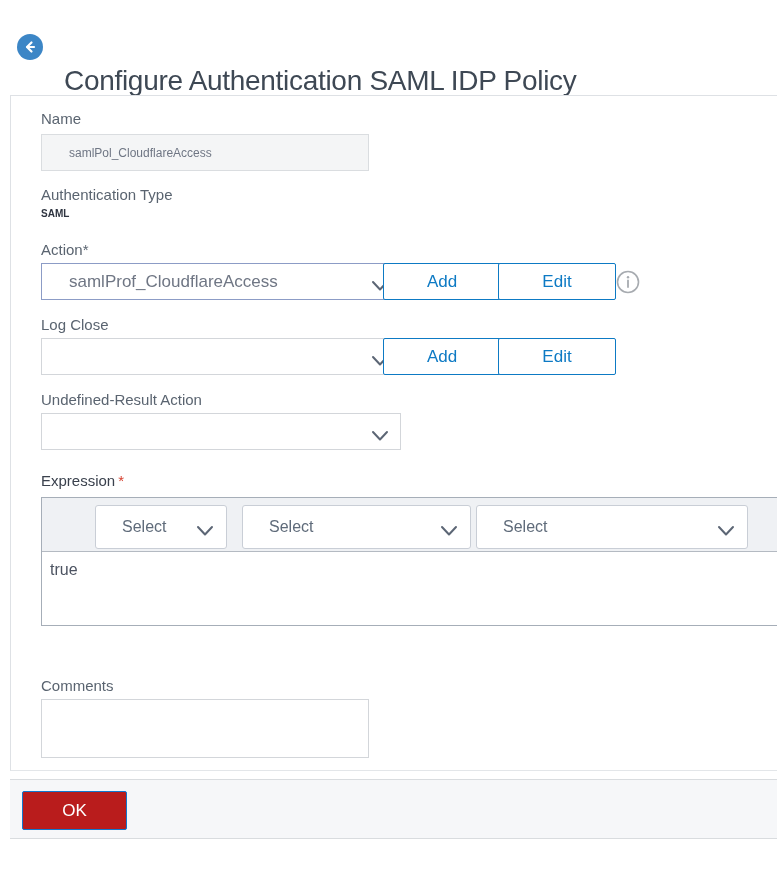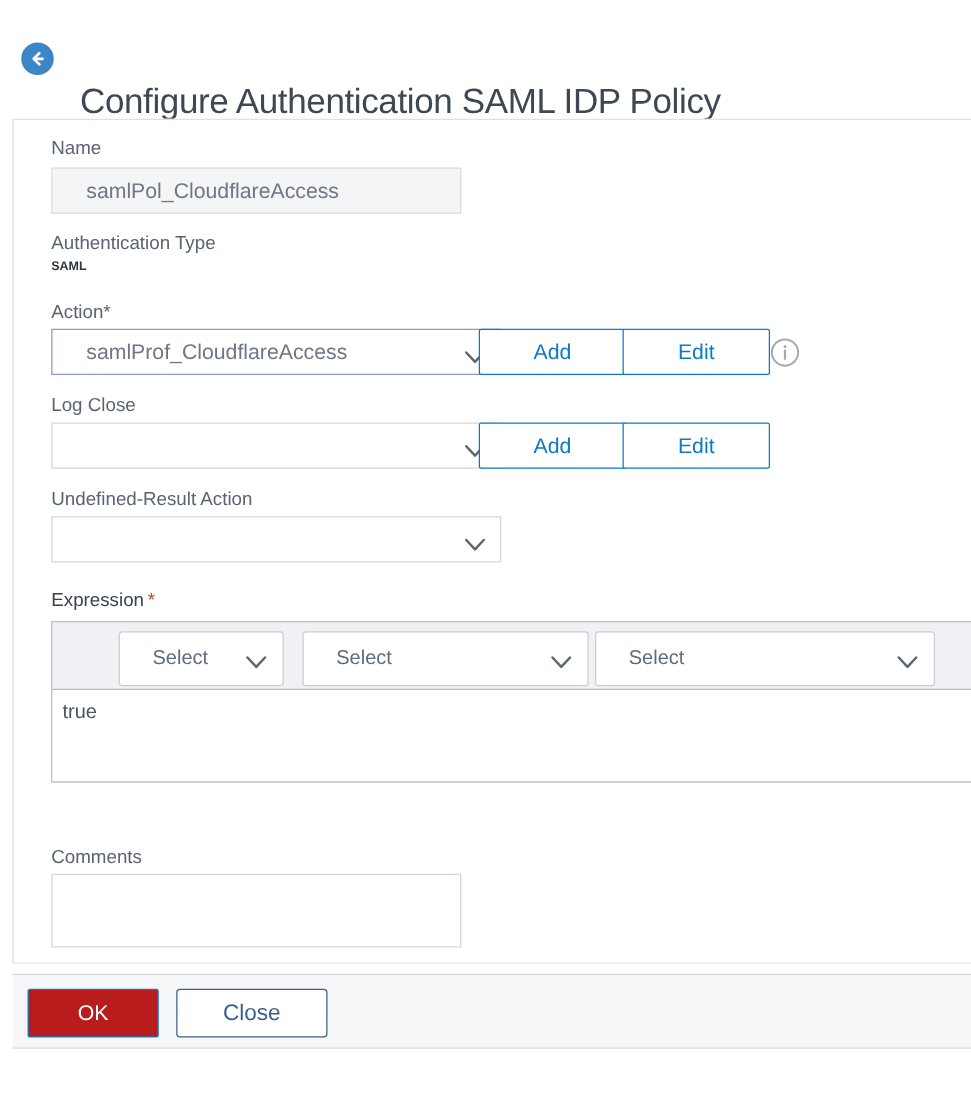--- a/index.html
+++ b/index.html
@@ -43,21 +43,21 @@
   }
   .lbl-dark { color: #3a414d; }
   .bold-value {
     position: absolute;
     font-size: 10px; font-weight: bold; color: #2e3440;
   }
   .text-input {
     position: absolute; width: 328px; height: 37px;
     background: #f4f5f6; border: 1px solid #dadde0;
     font-family: "Liberation Sans", sans-serif;
-    font-size: 17px; color: #6f7684;
+    font-size: 12px; color: #6f7684;
     padding: 0 10px 0 27px; outline: none;
   }
   .select-box {
     position: absolute; width: 360px; height: 37px;
     background: #ffffff; border: 1px solid #d3d6da;
     display: flex; align-items: center;
     font-size: 17px; color: #6f7684;
     padding-left: 27px; cursor: pointer;
   }
   .select-box.focus-border { border-color: #8c9cc6; }
@@ -234,16 +234,15 @@
       <textarea class="expr-text" style="">true</textarea>
     </div>
 
     <div class="lbl" style="left:30px; top:581px;">Comments</div>
     <textarea class="comments-area" style=""></textarea>
 
   </div>
 
   <div class="footer">
     <button class="btn-ok">OK</button>
-    <button class="btn-close">Close</button>
   </div>
 
 </div>
 
 </body></html>

